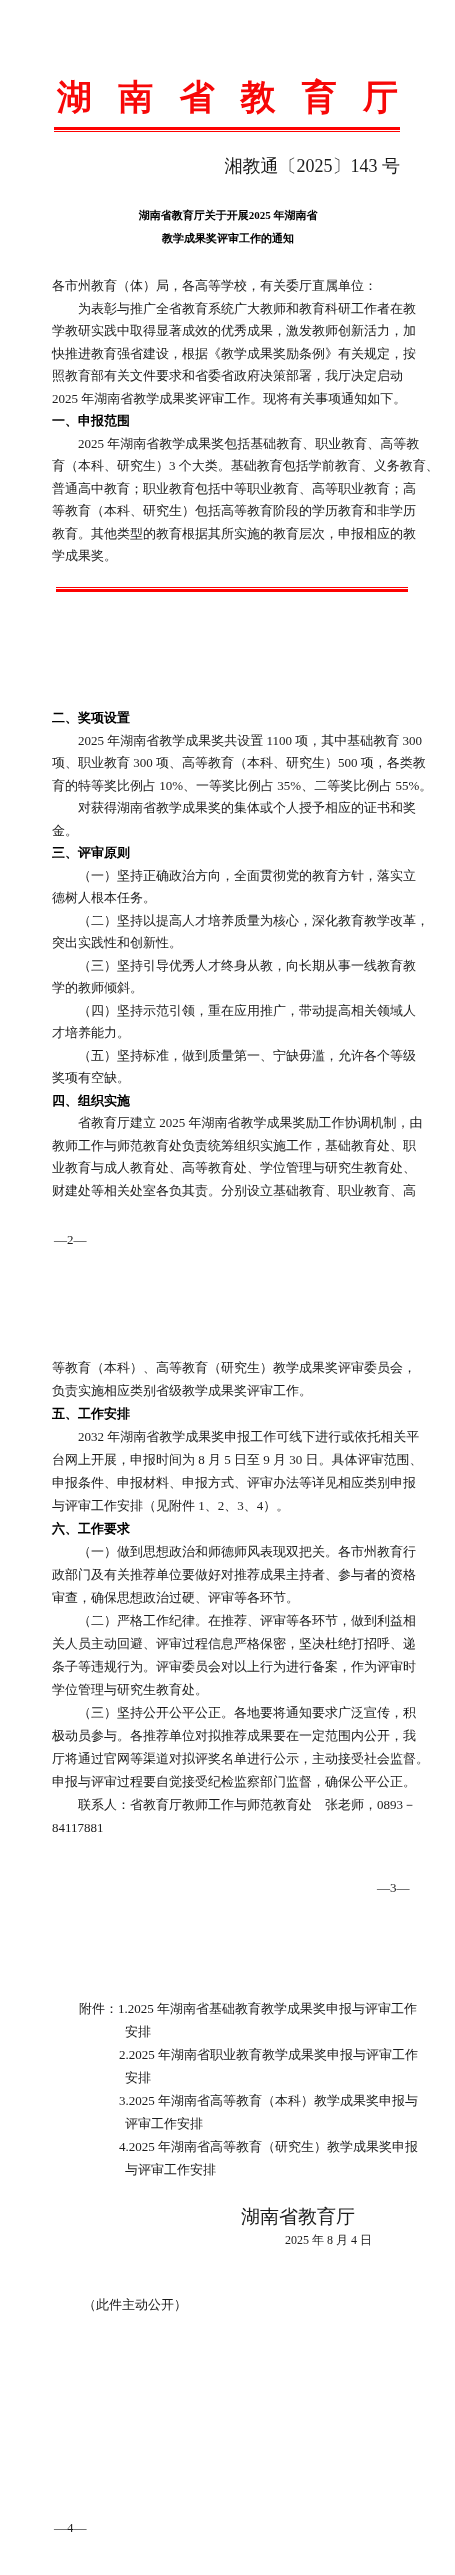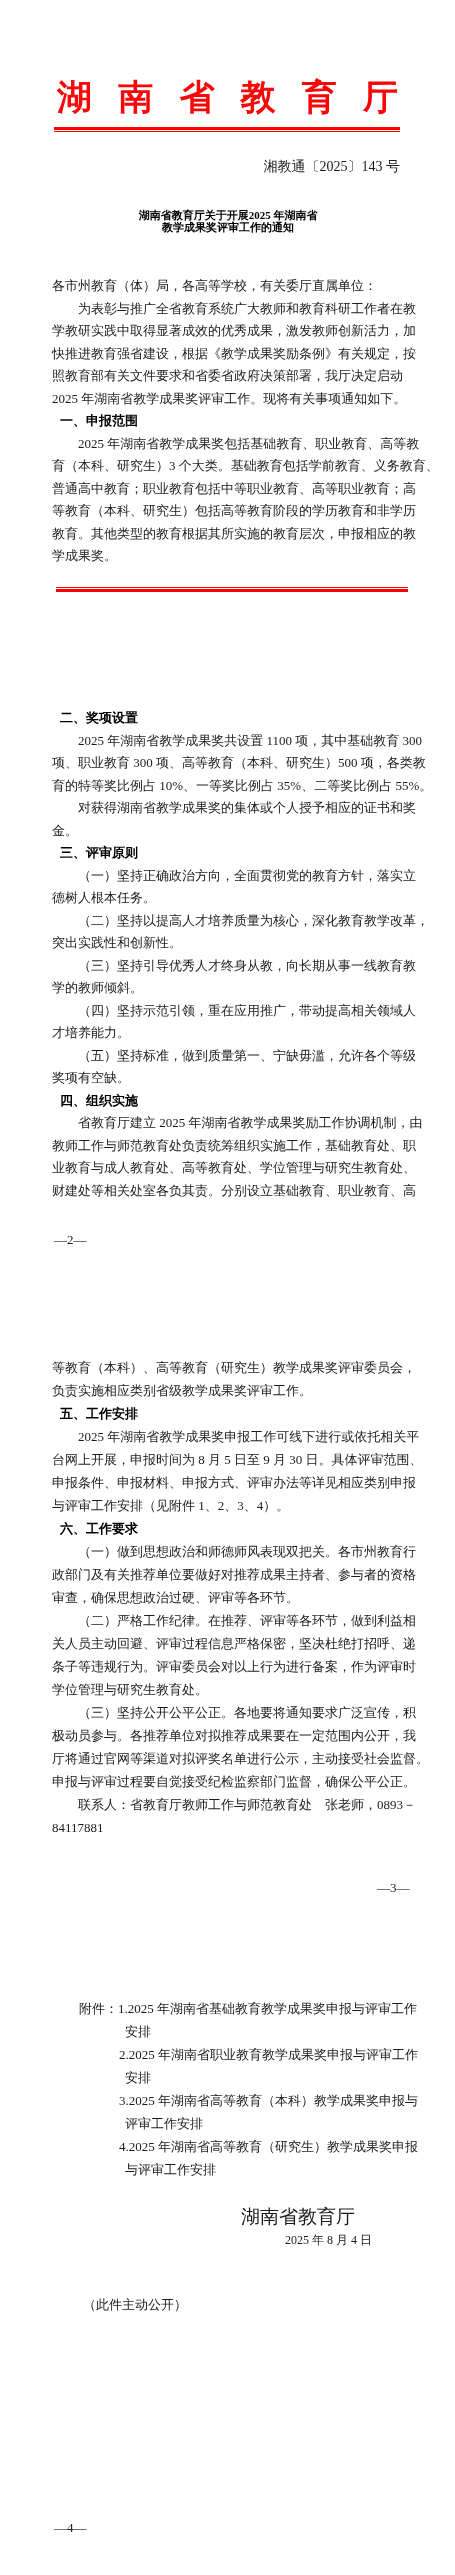--- a/index.html
+++ b/index.html
@@ -14,35 +14,35 @@
     position:absolute;top:74px;left:57px;width:341px;height:48px;
     display:flex;justify-content:space-between;align-items:center;
     color:#f70808;font-weight:bold;font-size:35px;line-height:48px;
   }
   .rl{position:absolute;background:#fe0101;}
   .rl-a-thick{top:127px;left:54px;width:346px;height:2.7px;}
   .rl-a-thin {top:131px;left:54px;width:346px;height:1.1px;}
   .rl-b-thin {top:587px;left:56px;width:352px;height:1.1px;}
   .rl-b-thick{top:589px;left:56px;width:352px;height:2.7px;}
 
-  .docnum{position:absolute;top:158px;right:56px;font-size:14px;line-height:17px;white-space:nowrap;}
+  .docnum{position:absolute;top:158px;right:56px;font-size:18px;line-height:17px;white-space:nowrap;}
 
   .title{
     position:absolute;left:0;width:456px;text-align:center;
     font-weight:bold;font-size:11px;line-height:23px;color:#000;white-space:nowrap;
   }
   .title1{top:204px;}
-  .title2{top:216px;}
+  .title2{top:227px;}
 
   
   .pbody{position:absolute;left:52px;width:354px;}
   .pbody .ln{white-space:nowrap;font-size:13px;height:22.5px;line-height:22.5px;}
   .pbody.lh43 .ln{height:23px;line-height:23px;}
   .ind{padding-left:26px;}
-  .hd{font-family:"Liberation Sans","DejaVu Sans",sans-serif;font-weight:bold;color:#000;margin-left:8px;}
+  .hd{font-family:"Liberation Sans","DejaVu Sans",sans-serif;font-weight:bold;color:#000;}
 
   #p1body{top:275px;}
   #p2body{top:707px;}
   #p3body{top:1356px;}
   #p4body{top:1997px;}
 
   .abs{position:absolute;white-space:nowrap;font-size:13px;line-height:18px;}
   .sig {top:2208px;left:241px;font-size:19px;}
   .date{top:2231px;left:285px;font-size:12px;}
   .note{top:2276px;left:83px;font-size:13px;margin-top:20px;}
@@ -114,21 +114,21 @@
       <div class="ln">教师工作与师范教育处负责统筹组织实施工作，基础教育处、职</div>
       <div class="ln">业教育与成人教育处、高等教育处、学位管理与研究生教育处、</div>
       <div class="ln">财建处等相关处室各负其责。分别设立基础教育、职业教育、高</div>
     </div>
   <div class="abs pn2">—2—</div>
 
   <div class="pbody lh43" id="p3body">
       <div class="ln">等教育（本科）、高等教育（研究生）教学成果奖评审委员会，</div>
       <div class="ln">负责实施相应类别省级教学成果奖评审工作。</div>
       <div class="ln hd">五、工作安排</div>
-      <div class="ln ind">2025 年湖南省教学成果奖申报工作可线下进行或依托相关平</div>
+      <div class="ln ind">2032 年湖南省教学成果奖申报工作可线下进行或依托相关平</div>
       <div class="ln">台网上开展，申报时间为 8 月 5 日至 9 月 30 日。具体评审范围、</div>
       <div class="ln">申报条件、申报材料、申报方式、评审办法等详见相应类别申报</div>
       <div class="ln">与评审工作安排（见附件 1、2、3、4）。</div>
       <div class="ln hd">六、工作要求</div>
       <div class="ln ind">（一）做到思想政治和师德师风表现双把关。各市州教育行</div>
       <div class="ln">政部门及有关推荐单位要做好对推荐成果主持者、参与者的资格</div>
       <div class="ln">审查，确保思想政治过硬、评审等各环节。</div>
       <div class="ln ind">（二）严格工作纪律。在推荐、评审等各环节，做到利益相</div>
       <div class="ln">关人员主动回避、评审过程信息严格保密，坚决杜绝打招呼、递</div>
       <div class="ln">条子等违规行为。评审委员会对以上行为进行备案，作为评审时</div>

